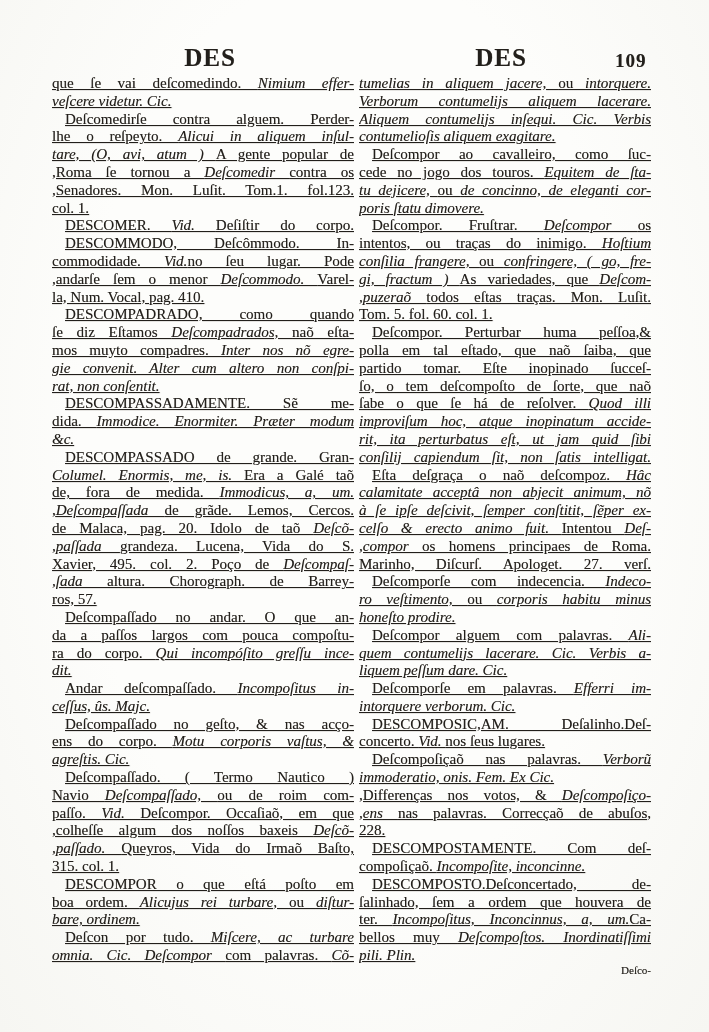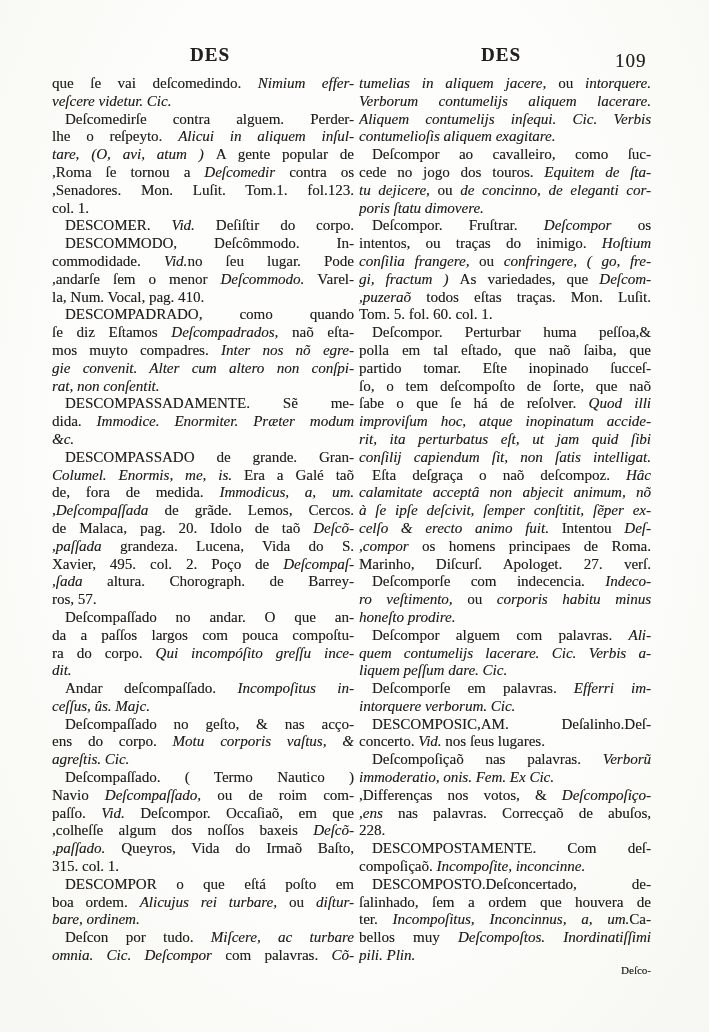--- a/index.html
+++ b/index.html
@@ -4,30 +4,30 @@
 <style>
   html,body{margin:0;padding:0;background:#e8e8e6;}
   .page{
     position:relative;width:709px;height:1032px;overflow:hidden;
     background:radial-gradient(ellipse at 50% 42%, #fdfdfb 55%, #f6f6f2 100%);
     font-family:"Liberation Serif","DejaVu Serif",serif;
     color:#221f1b;
     text-shadow:0.25px 0.25px 0.35px rgba(35,28,20,0.45);
   }
   .head{
-    position:absolute;top:44px;font-size:19px;font-weight:700;
+    position:absolute;top:44px;font-size:25px;font-weight:700;
     letter-spacing:1px;text-align:center;
   }
   .head-left{left:160px;width:100px;}
   .head-right{left:451px;width:100px;}
   .pagenum{
     position:absolute;top:50px;left:615px;width:40px;
-    font-size:19px;font-weight:400;letter-spacing:1px;
+    font-size:19px;font-weight:700;letter-spacing:1px;
   }
-  .col{position:absolute;top:75px;font-size:15px;line-height:17.8px;}
+  .col{position:absolute;top:75px;font-size:15px;line-height:17.8px;text-decoration:underline;}
   #col-left{left:52px;width:302px;}
   #col-right{left:359px;width:292px;}
   .ln{
     height:17.8px;overflow:hidden;
     text-align:justify;text-align-last:justify;
   }
   .ln.end{text-align-last:left;}
   .ln.ind{text-indent:13px;}
   .it{font-style:italic;}
   .catchword{

